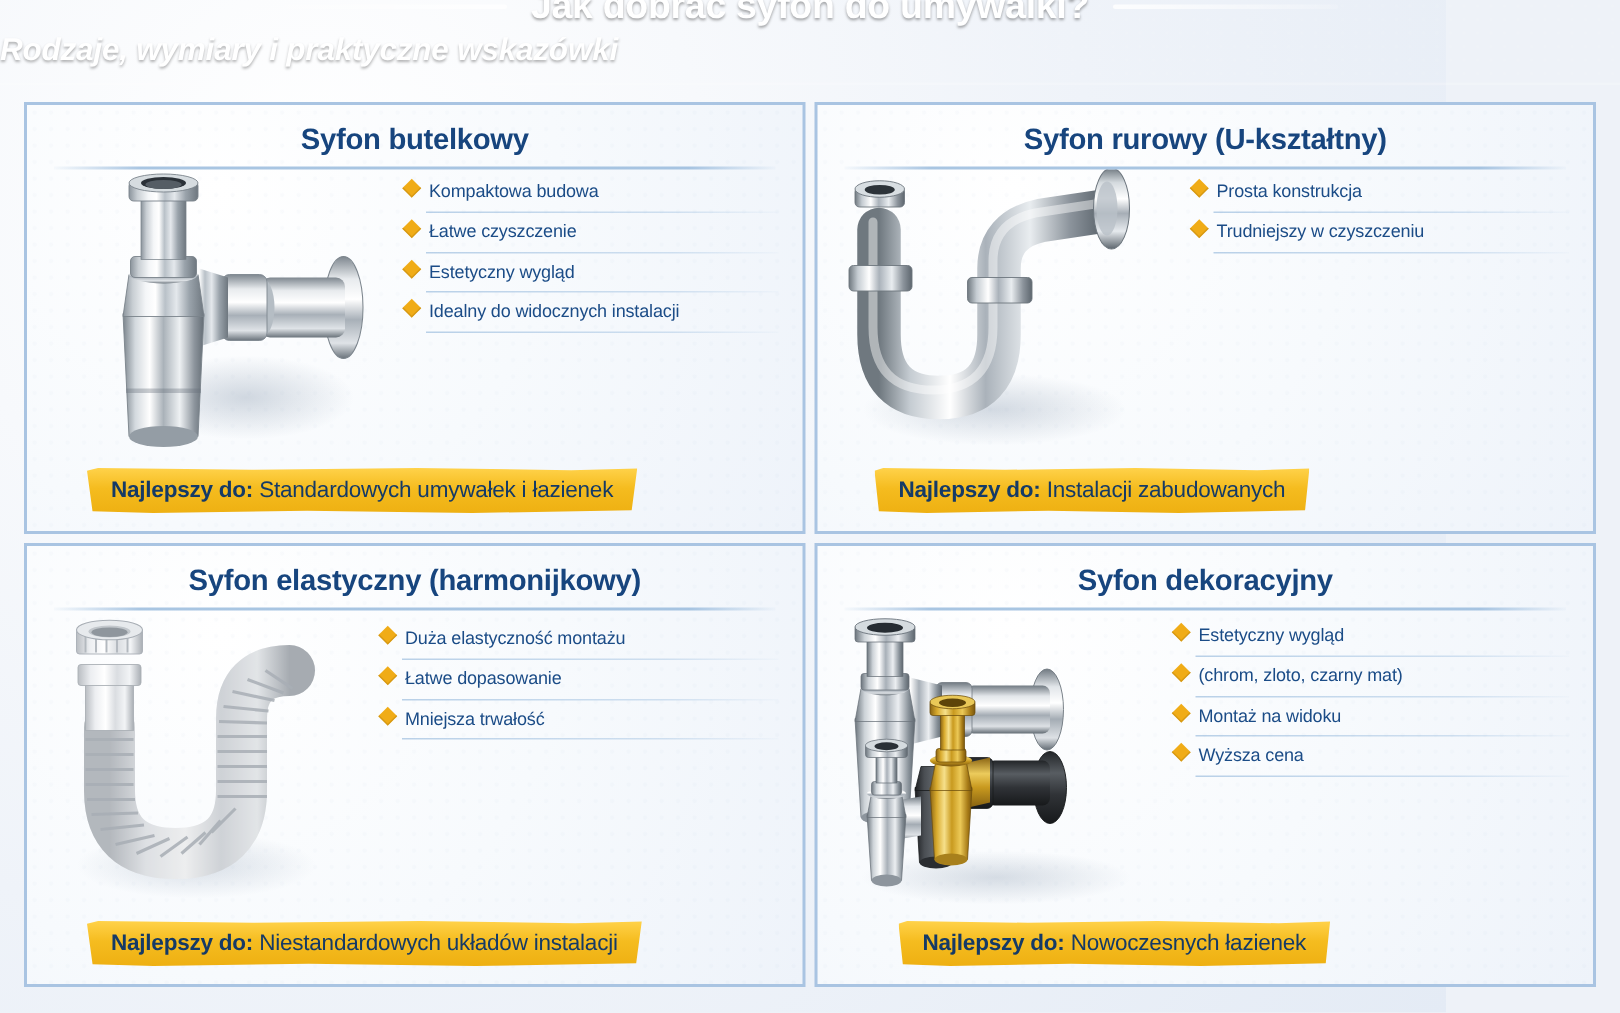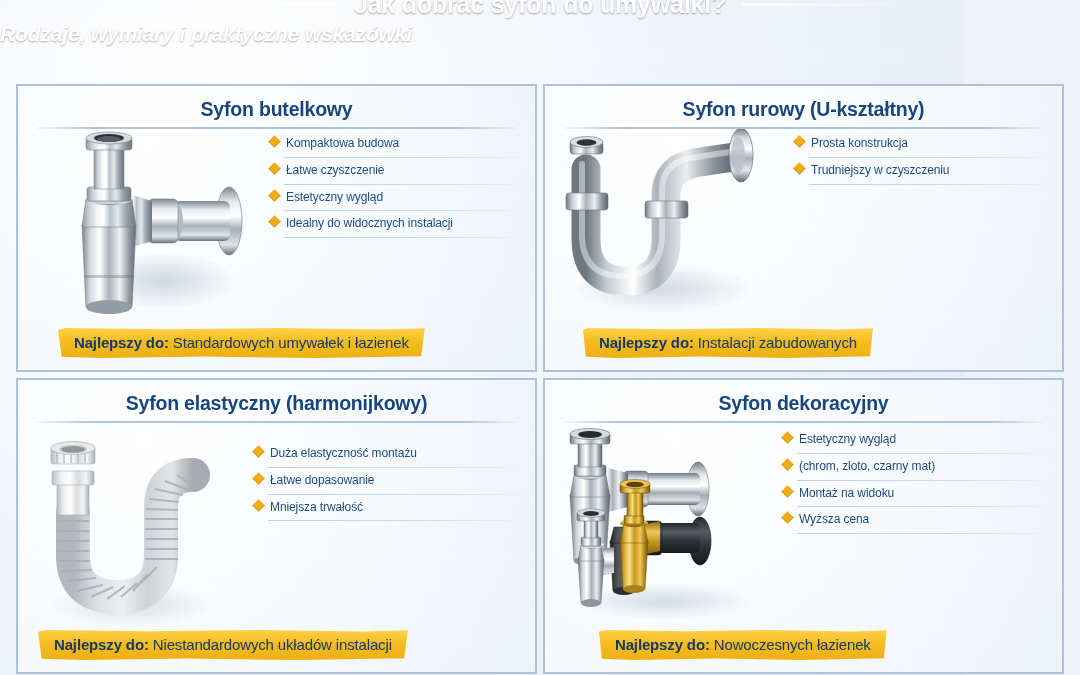--- a/index.html
+++ b/index.html
@@ -85,21 +85,21 @@
     color: #ffffff;
     letter-spacing: -0.15px;
     text-shadow: 0 1px 2px rgba(0,0,0,0.3);
     font-style: italic;
   }
 
   
   .grid {
     position: absolute;
     left: 16px;
-    top: 84px;
+    top: 68px;
     width: 1048px;
     height: 590px;
     display: grid;
     grid-template-columns: 1fr 1fr;
     grid-template-rows: 288px 1fr;
     gap: 6px;
   }
 
   .card {
     position: relative;
@@ -405,21 +405,21 @@
           <b>Najlepszy do:</b>
           <span class="rest">Instalacji zabudowanych</span>
         </div>
       </div>
     </div>
 
     <div class="card">
       <div class="card-texture"></div>
       <div class="card-title">Syfon elastyczny (harmonijkowy)</div>
       <div class="card-title-rule"></div>
-      <div class="card-body" style="height:196px;margin-top:12px;">
+      <div class="card-body" style="height:196px;">
         <div class="art" style="width:236px;">
           <svg width="230" height="196" viewBox="0 0 230 196">
             <defs>
               <linearGradient id="plv" x1="0" y1="0" x2="1" y2="0">
                 <stop offset="0%" stop-color="#b9bdc2"></stop>
                 <stop offset="20%" stop-color="#eceef1"></stop>
                 <stop offset="42%" stop-color="#ffffff"></stop>
                 <stop offset="62%" stop-color="#dadde1"></stop>
                 <stop offset="82%" stop-color="#f2f4f6"></stop>
                 <stop offset="100%" stop-color="#a9aeb4"></stop>
@@ -487,21 +487,21 @@
           <div class="feature">
             <span class="diamond"></span>
             <span class="feature-text">Łatwe dopasowanie</span>
           </div>
           <div class="feature">
             <span class="diamond"></span>
             <span class="feature-text">Mniejsza trwałość</span>
           </div>
         </div>
       </div>
-      <div class="best-wrap" style="padding-left:20px;">
+      <div class="best-wrap" style="padding-left:40px;">
         <div class="best">
           <b>Najlepszy do:</b>
           <span class="rest">Niestandardowych układów instalacji</span>
         </div>
       </div>
     </div>
 
     <div class="card">
       <div class="card-texture"></div>
       <div class="card-title">Syfon dekoracyjny</div>

